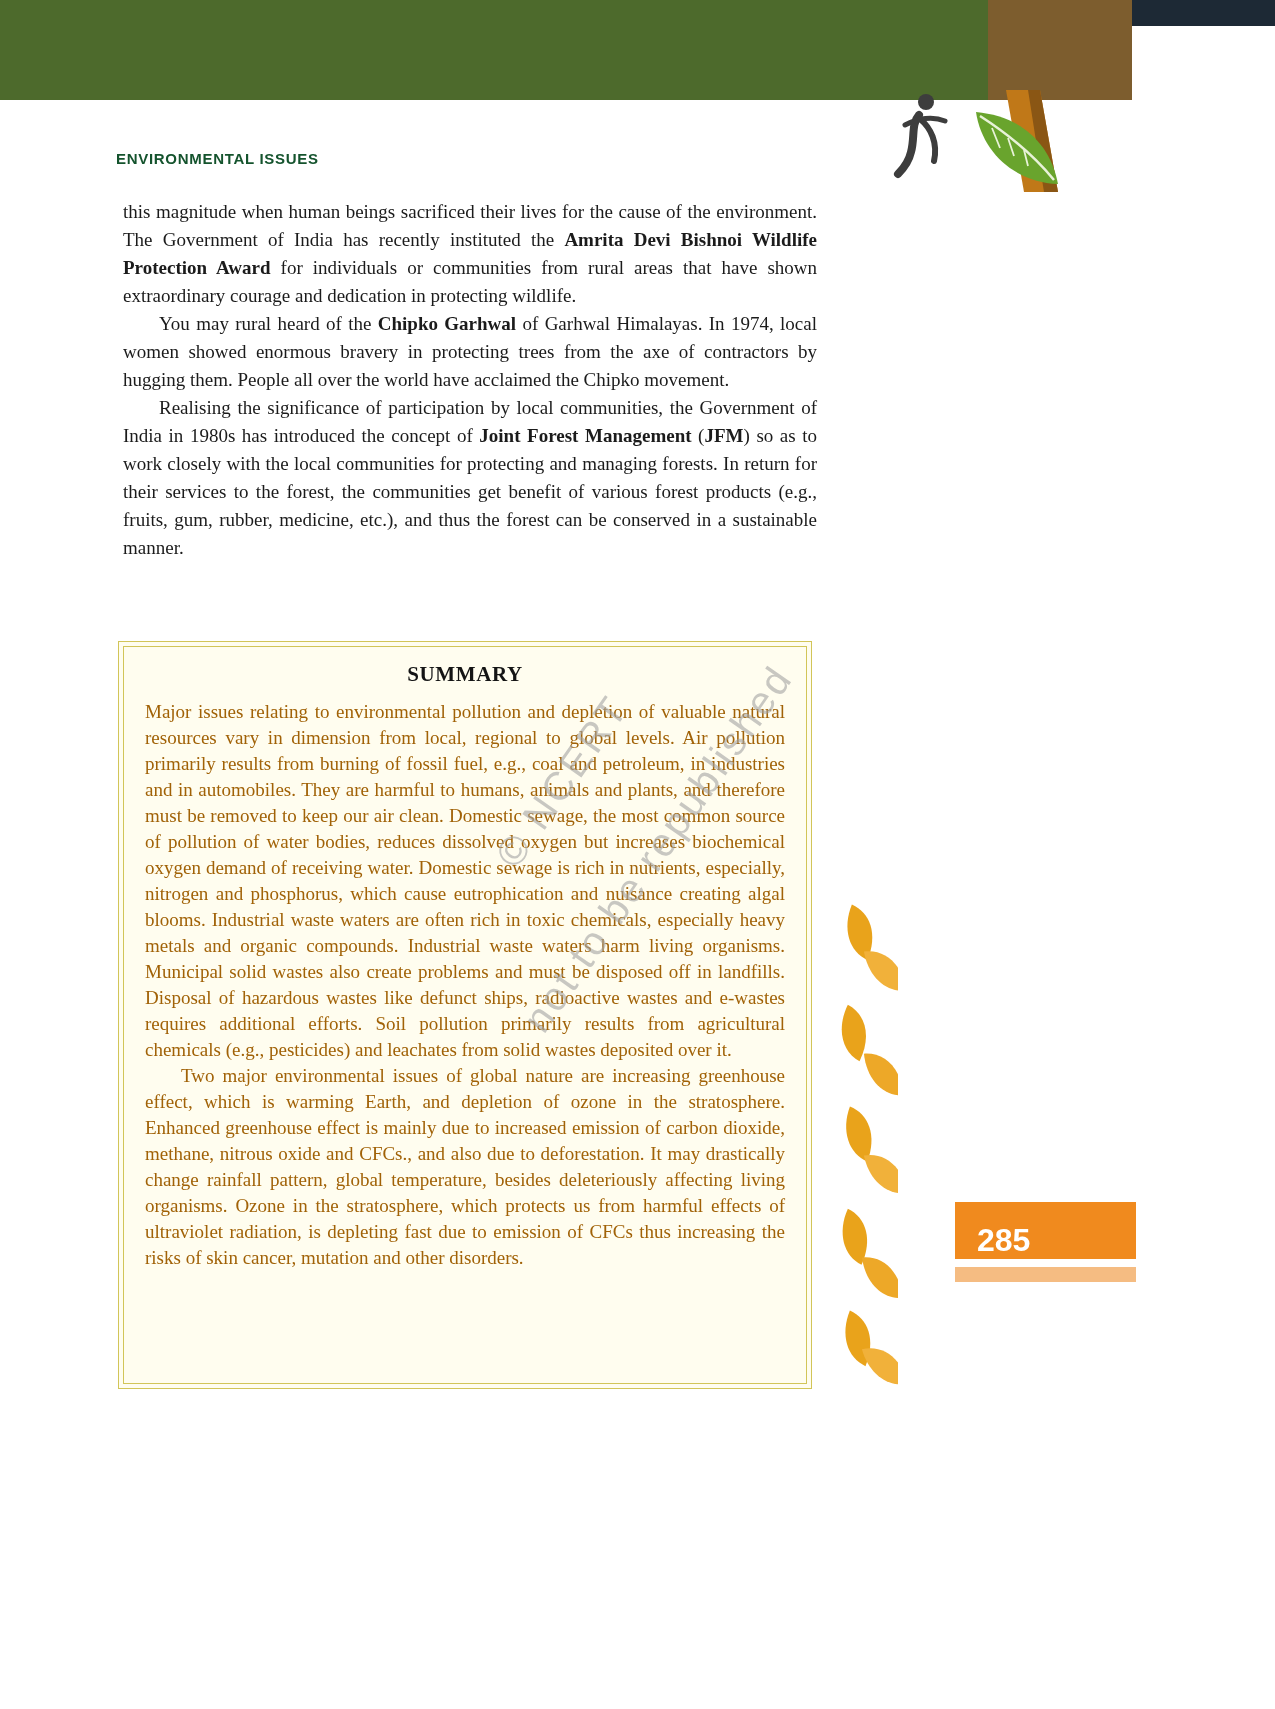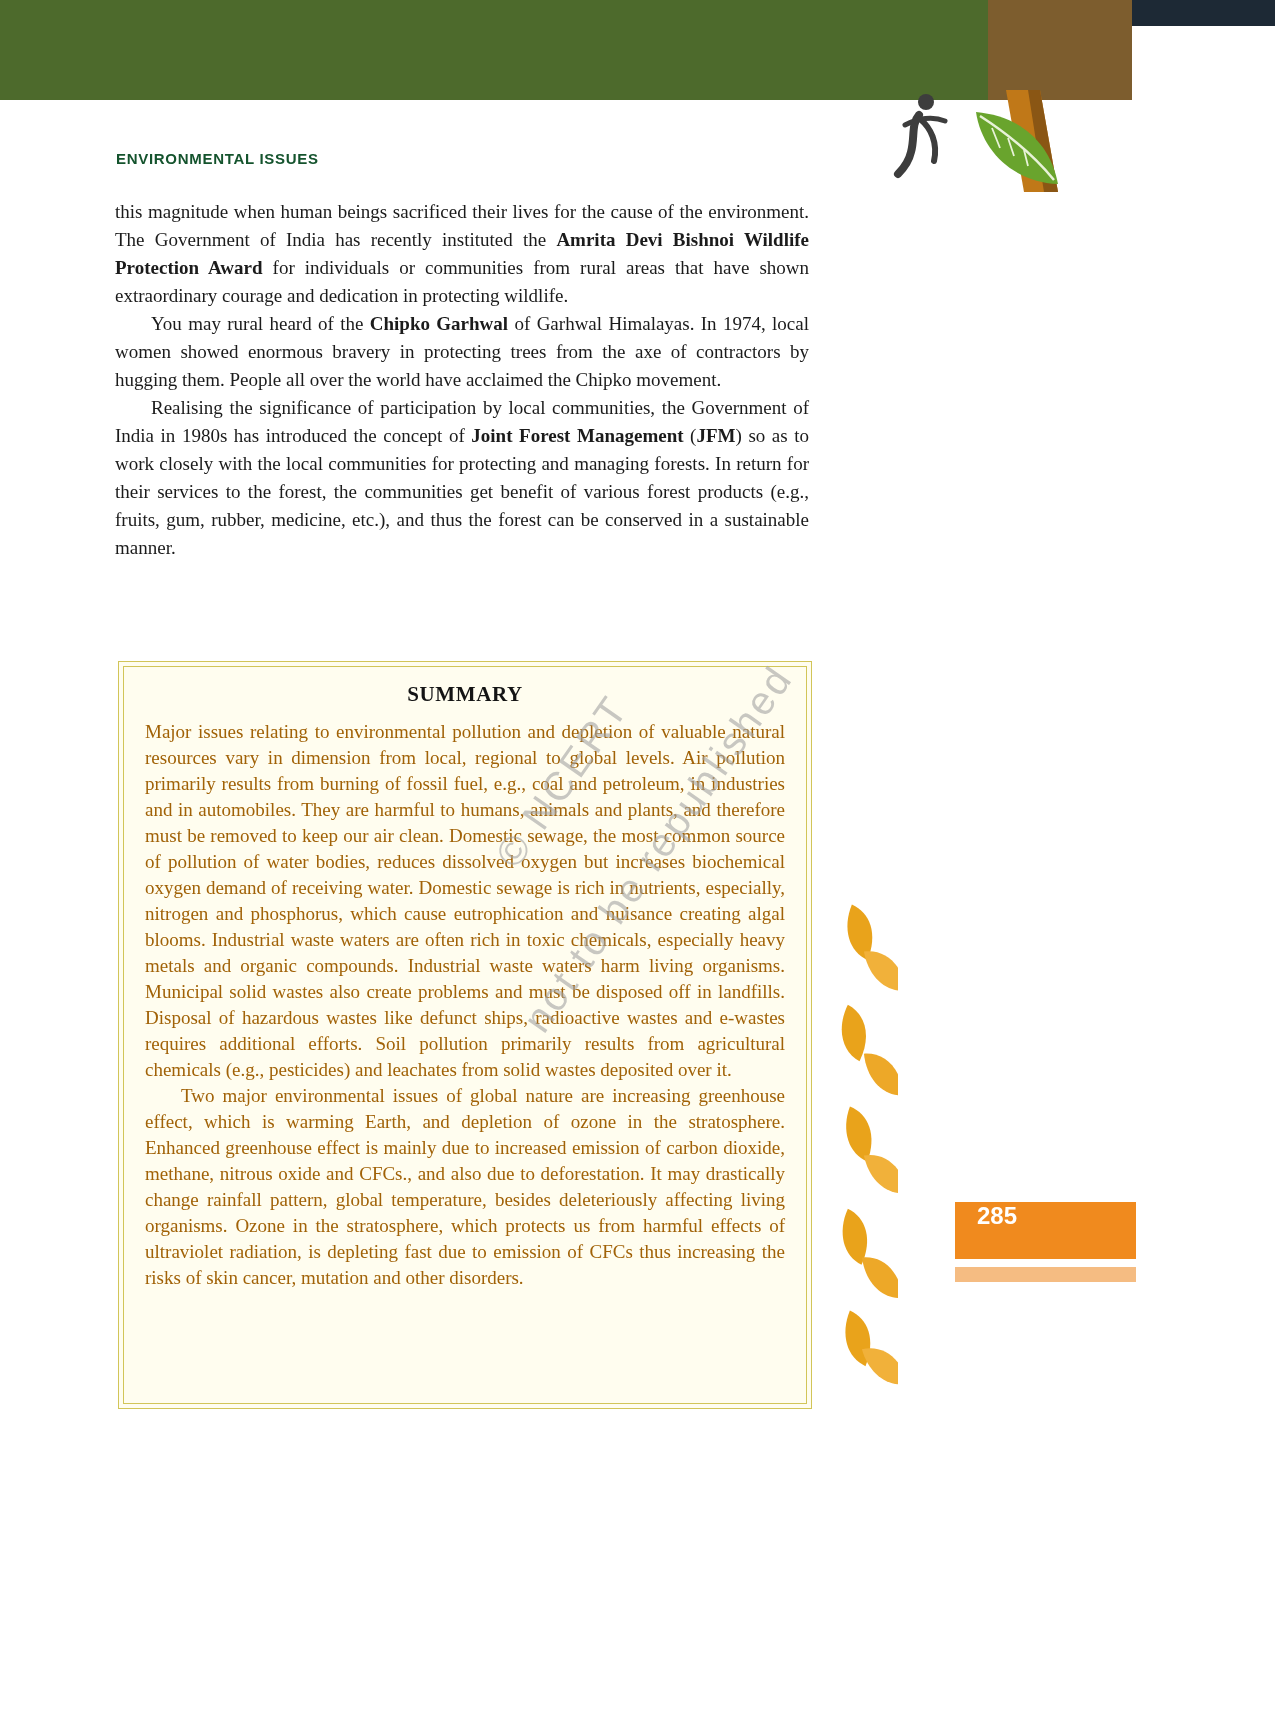--- a/index.html
+++ b/index.html
@@ -18,33 +18,32 @@
 
   .chapter-logo { position: absolute; left: 888px; top: 90px; width: 200px; height: 108px; }
 
   .running-header {
     position: absolute; left: 116px; top: 150px;
     font-family: "Liberation Sans", sans-serif; font-weight: bold;
     font-size: 15px; letter-spacing: 0.7px; color: #14532d;
   }
 
   .main-text {
-    position: absolute; left: 115px; top: 198px; width: 694px;
+    position: absolute; left: 123px; top: 198px; width: 694px;
     font-size: 19px; line-height: 28px; text-align: justify; color: #1b1b1b;
   }
   .main-text p { margin: 0; }
   .main-text p.indent { text-indent: 36px; }
 
   .summary-box {
     position: absolute; left: 118px; top: 641px; width: 694px; height: 748px;
     background: #fffdef;
     border: 1px solid #d2c558;
     outline: 1px solid #d2c558; outline-offset: -6px;
     padding: 16px 26px 0 26px;
-    margin-top: 20px;
   }
   .summary-title {
     text-align: center; font-weight: bold; font-size: 21px;
     letter-spacing: 0.6px; color: #141414; margin: 4px 0 12px 0;
   }
   .summary-box p {
     font-size: 19px; line-height: 26px; text-align: justify; color: #a16207;
   }
   .summary-box p.indent { text-indent: 36px; }
 
@@ -56,22 +55,22 @@
     font-size: 40px; letter-spacing: 3px; color: #a4a4a4; opacity: 0.6;
     pointer-events: none; white-space: nowrap;
   }
   .watermark .wm-line1 { margin-bottom: 72px; }
 
   .leaf-ornament { position: absolute; left: 826px; top: 902px; width: 72px; height: 496px; }
 
   .page-badge {
     position: absolute; left: 955px; top: 1202px; width: 181px; height: 57px;
     background: #f08a1e; color: #ffffff;
-    font-family: "Liberation Sans", sans-serif; font-weight: bold; font-size: 24px;
-    display: flex; align-items: flex-start; padding-left: 22px;
+    font-family: "Liberation Sans", sans-serif; font-weight: bold; font-size: 32px;
+    display: flex; align-items: flex-end; padding-left: 22px;
   }
   .page-badge-strip {
     position: absolute; left: 955px; top: 1267px; width: 181px; height: 15px;
     background: #f5bc82;
   }
 
   .footer-year {
     position: absolute; left: 0; top: 1537px; width: 1176px;
     text-align: center; font-family: "Liberation Sans", sans-serif;
     font-size: 15px; color: #1f1f1f;

